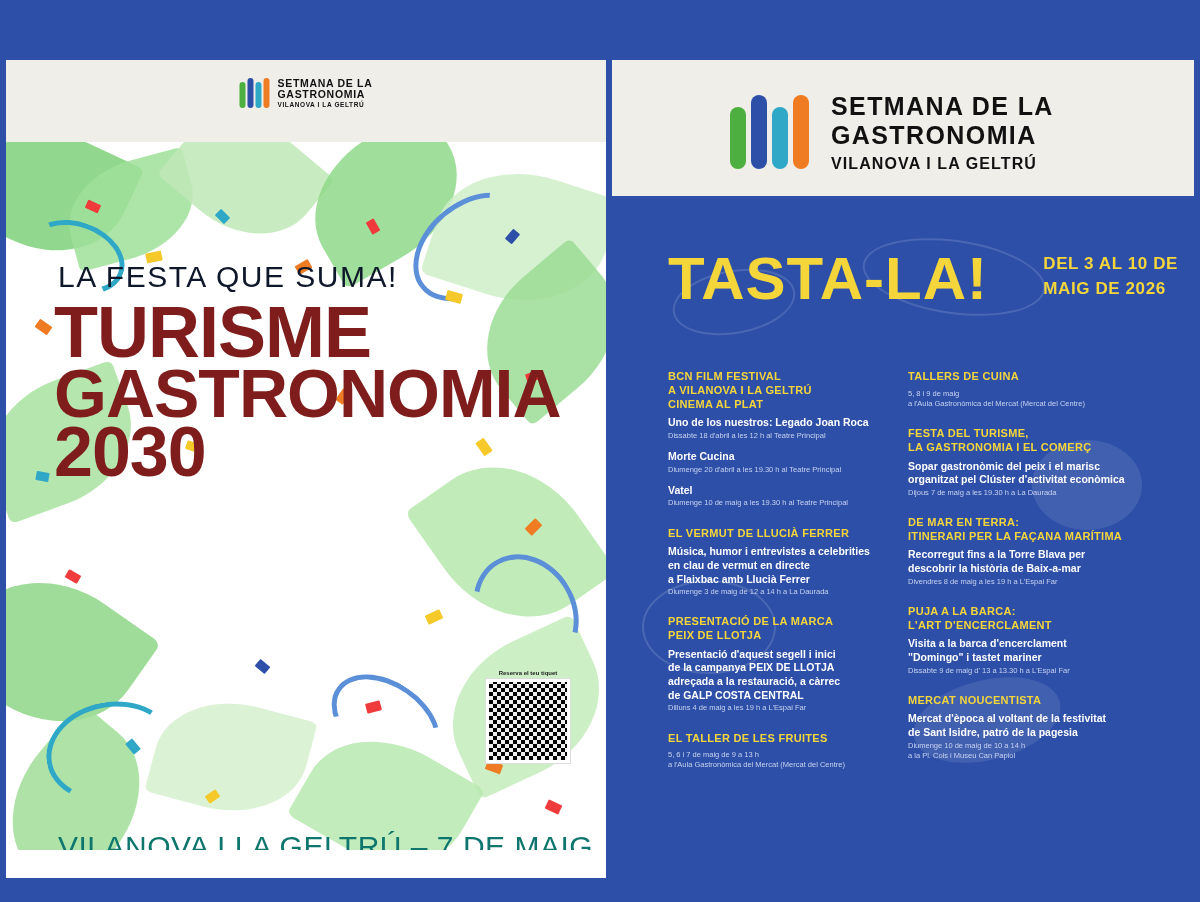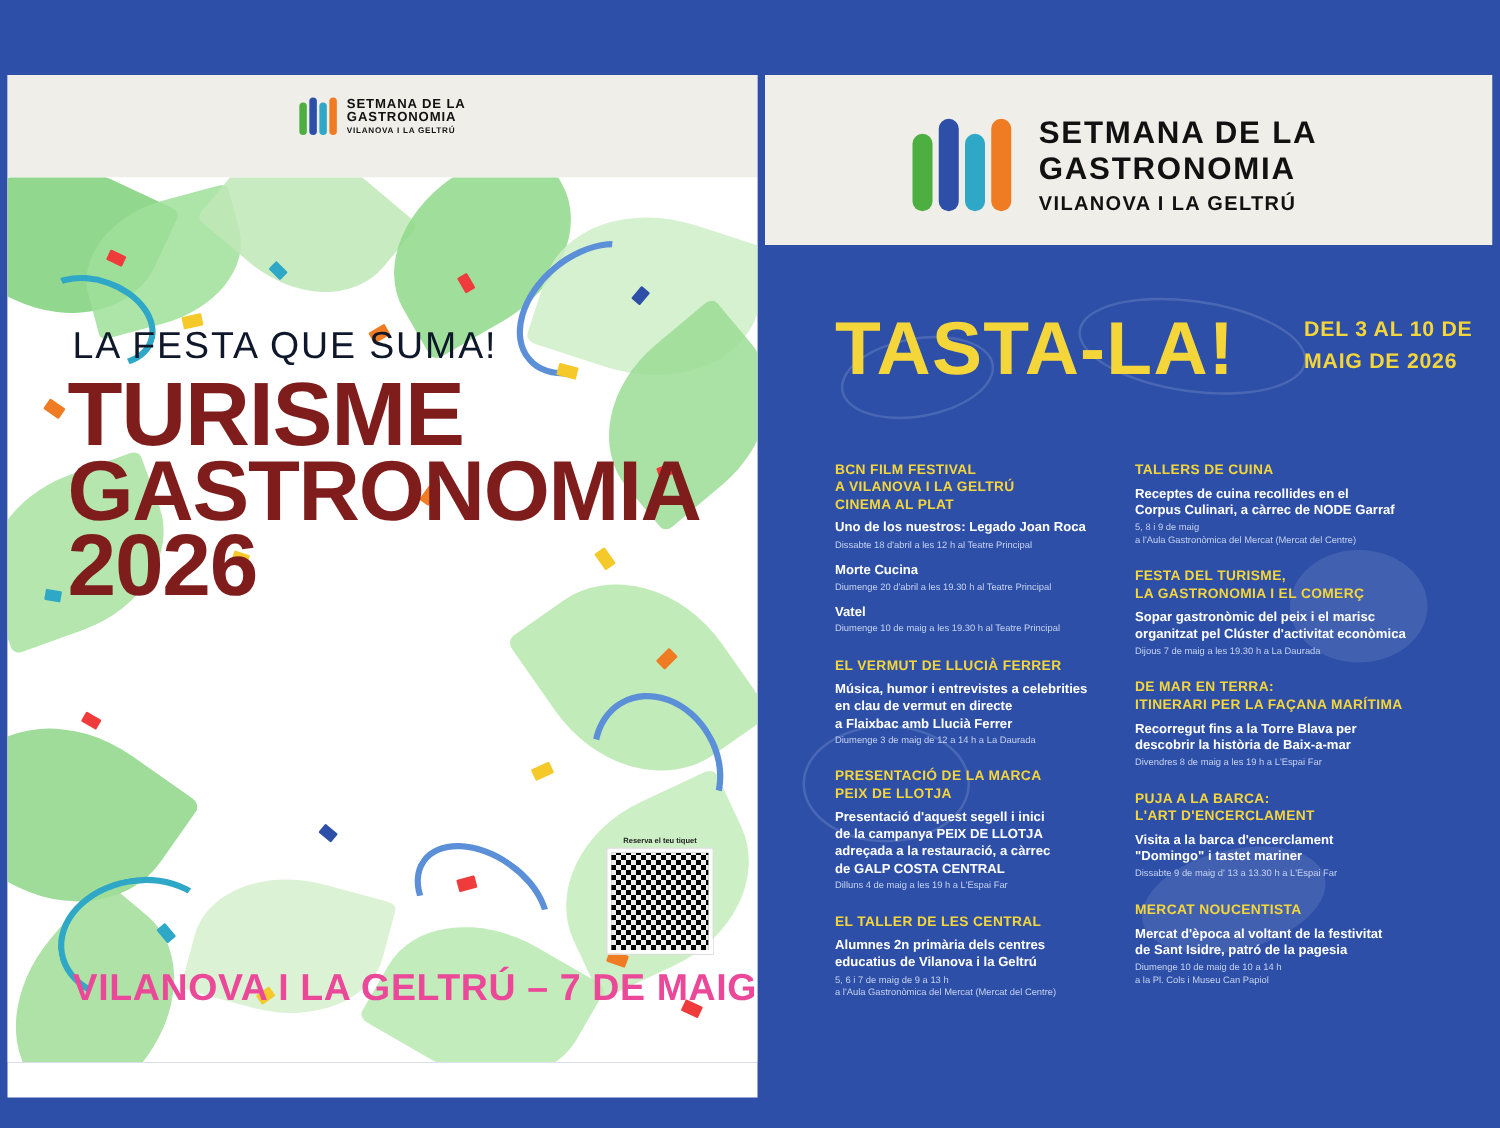--- a/index.html
+++ b/index.html
@@ -109,24 +109,24 @@
     font-weight: bold;
     line-height: 0.86;
     letter-spacing: -1px;
   }
   .bigtitle div { font-size: 72px; white-space: nowrap; }
   .bigtitle .l2 { font-size: 68px; }
   .bigtitle .l4 { font-size: 70px; }
 
   .venue {
     position: absolute;
-    left: 52px; top: 632px;
+    left: 52px; top: 688px;
     z-index: 5;
-    color: #ec4899;
-    font-weight: bold;
+    color: #0f766e;
+    font-weight: normal;
     font-size: 30px;
     letter-spacing: 0.5px;
     white-space: nowrap;
   }
   .qr-wrap {
     position: absolute;
     right: 36px; top: 528px;
     z-index: 6;
     text-align: center;
   }
@@ -327,21 +327,21 @@
         <div class="conf" style="left:540px; top:660px; width:15px; height:10px; background:#ef3b3b; transform:rotate(25deg);"></div>
         <div class="conf" style="left:330px; top:250px; width:14px; height:9px; background:#ef7b22; transform:rotate(-55deg);"></div>
         <div class="conf" style="left:180px; top:300px; width:13px; height:9px; background:#f5c92a; transform:rotate(18deg);"></div>
       </div>
 
       <div class="festa">LA FESTA QUE SUMA!</div>
 
       <div class="bigtitle">
         <div class="l1">TURISME</div>
         <div class="l2">GASTRONOMIA</div>
-        <div class="l4">2026</div>
+        <div class="l4">2030</div>
       </div>
 
       <div class="qr-wrap">
         <div class="qr-caption">Reserva el teu tiquet</div>
         <div class="qr"></div>
       </div>
 
       <div class="venue">VILANOVA I LA GELTRÚ – 7 DE MAIG</div>
 
     </div>
@@ -405,32 +405,30 @@
             </div>
           </div>
           <div class="block">
             <h3>PRESENTACIÓ DE LA MARCA<br>PEIX DE LLOTJA</h3>
             <div class="entry">
               <div class="ttl">Presentació d'aquest segell i inici<br>de la campanya PEIX DE LLOTJA<br>adreçada a la restauració, a càrrec<br>de GALP COSTA CENTRAL</div>
               <div class="sub">Dilluns 4 de maig a les 19 h a L'Espai Far</div>
             </div>
           </div>
           <div class="block">
-            <h3>EL TALLER DE LES CENTRAL</h3>
-            <div class="entry">
-              <div class="ttl">Alumnes 2n primària dels centres<br>educatius de Vilanova i la Geltrú</div>
+            <h3>EL TALLER DE LES FRUITES</h3>
+            <div class="entry">
               <div class="sub">5, 6 i 7 de maig de 9 a 13 h<br>a l'Aula Gastronòmica del Mercat (Mercat del Centre)</div>
             </div>
           </div>
         </div>
       <div class="col col-right" id="col1">
           <div class="block">
             <h3>TALLERS DE CUINA</h3>
             <div class="entry">
-              <div class="ttl">Receptes de cuina recollides en el<br>Corpus Culinari, a càrrec de NODE Garraf</div>
               <div class="sub">5, 8 i 9 de maig<br>a l'Aula Gastronòmica del Mercat (Mercat del Centre)</div>
             </div>
           </div>
           <div class="block">
             <h3>FESTA DEL TURISME,<br>LA GASTRONOMIA I EL COMERÇ</h3>
             <div class="entry">
               <div class="ttl">Sopar gastronòmic del peix i el marisc<br>organitzat pel Clúster d'activitat econòmica</div>
               <div class="sub">Dijous 7 de maig a les 19.30 h a La Daurada</div>
             </div>
           </div>

